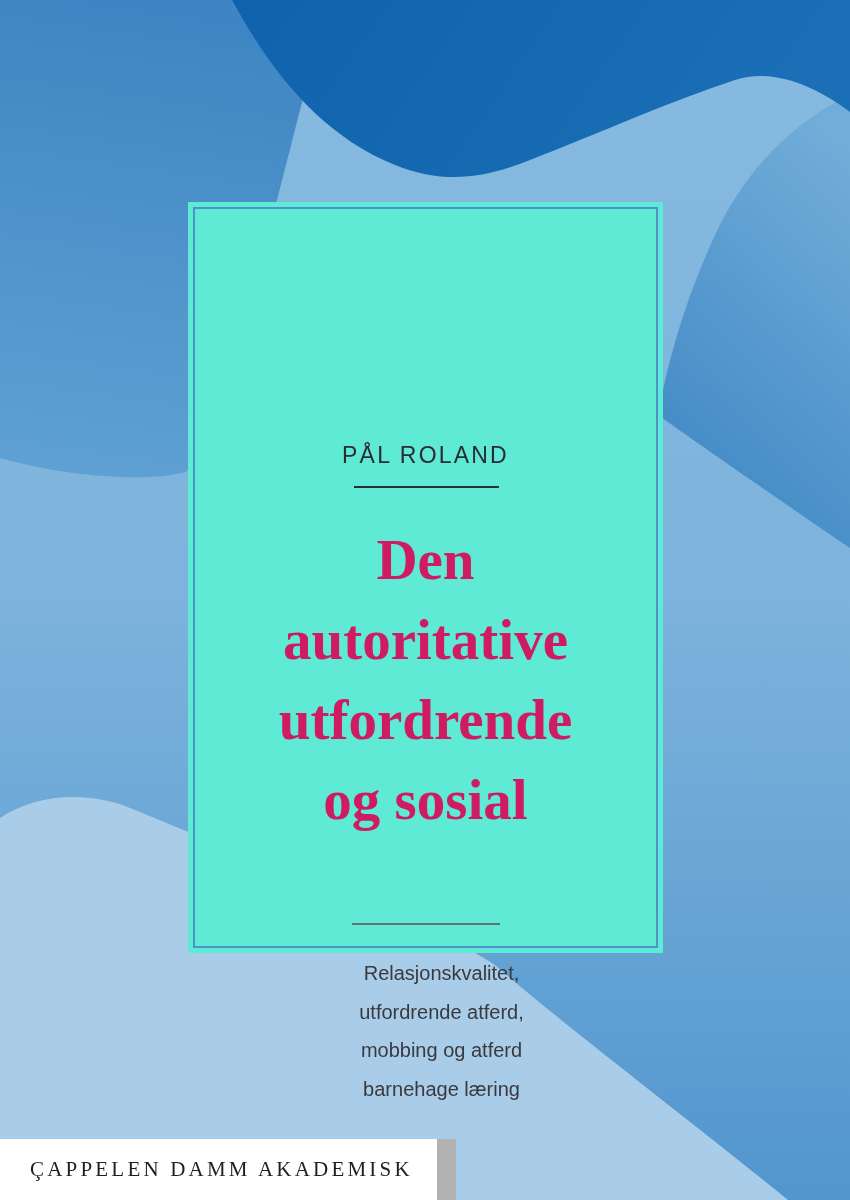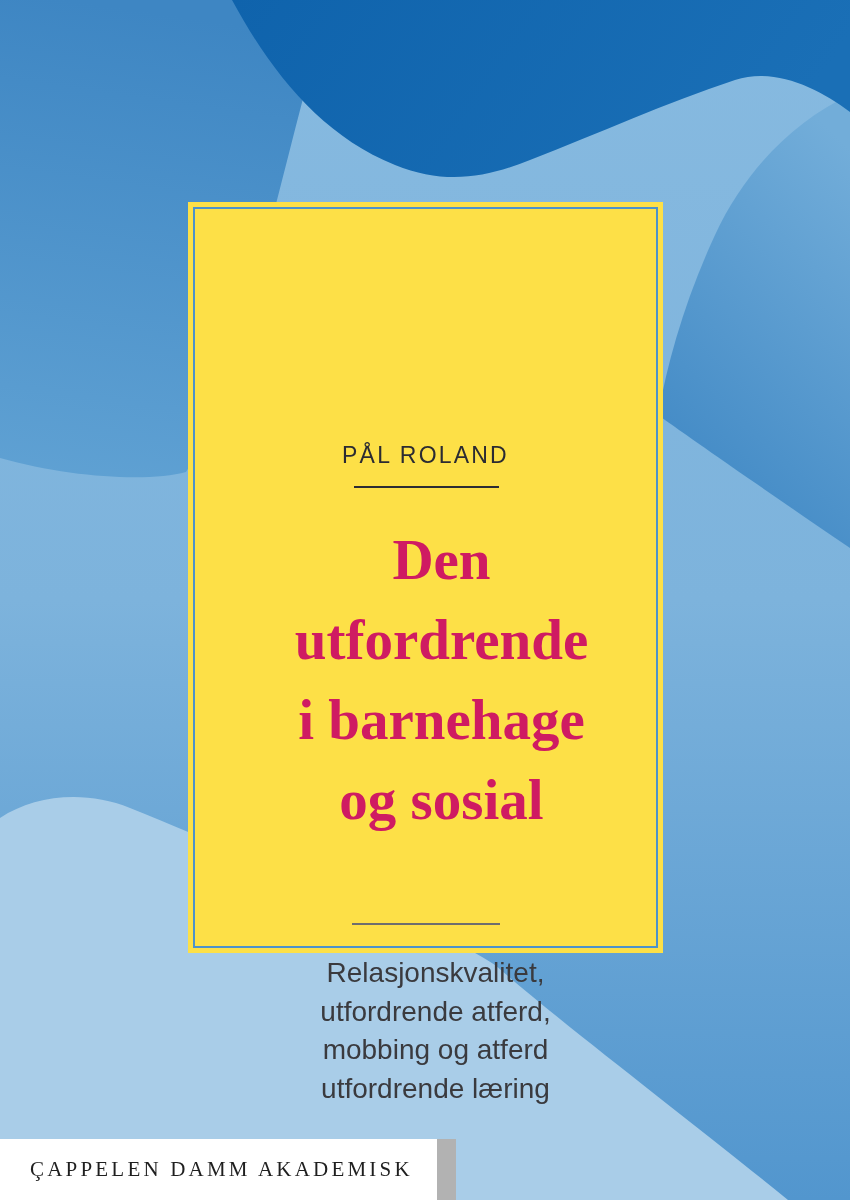--- a/index.html
+++ b/index.html
@@ -10,21 +10,21 @@
     font-family:"Liberation Sans", sans-serif;
     background:#7db3dc;
   }
   #bg{position:absolute;left:0;top:0;width:850px;height:1200px;display:block;}
 
   
   .card{
     position:absolute;
     left:188px;top:202px;
     width:475px;height:751px;
-    background:#fde047;
+    background:#5eead4;
     box-sizing:border-box;
   }
   .card-border{
     position:absolute;
     inset:5px;
     border:2px solid #4d93ca;
     pointer-events:none;
   }
   .author{
     position:absolute;
@@ -43,34 +43,33 @@
   }
   .title-block{
     position:absolute;
     left:0;top:318px;width:100%;
     text-align:center;
     font-family:"Liberation Serif", serif;
     font-weight:bold;
     font-size:57px;
     line-height:80px;
     color:#cf1b62;
-    margin-left:16px;
   }
   .rule2{
     position:absolute;
     left:50%;top:721px;
     width:148px;height:2px;
     margin-left:-74px;
     background:#6e6e6e;
   }
   .subtitle-block{
     position:absolute;
-    left:10px;top:752px;width:100%;
+    left:16px;top:752px;width:100%;
     text-align:center;
-    font-size:28px;
+    font-size:20px;
     line-height:38.5px;
     color:#3a3a3e;
   }
 
   
   .banner{
     position:absolute;
     left:0;top:1139px;
     width:437px;height:61px;
     background:#ffffff;
@@ -132,32 +131,32 @@
 
   <div class="card">
     <div class="card-border"></div>
 
     <div class="author">PÅL ROLAND</div>
 
     <div class="rule1"></div>
 
     <div class="title-block">
       <div>Den</div>
+      <div>autoritative</div>
       <div>utfordrende</div>
-      <div>i barnehage</div>
       <div>og sosial</div>
     </div>
 
     <div class="rule2"></div>
 
     <div class="subtitle-block">
       <div>Relasjonskvalitet,</div>
       <div>utfordrende atferd,</div>
       <div>mobbing og atferd</div>
-      <div>utfordrende læring</div>
+      <div>barnehage læring</div>
     </div>
   </div>
 
   <div class="banner">
     <span class="banner-text">ÇAPPELEN DAMM AKADEMISK</span>
   </div>
   <div class="banner-strip"></div>
 
 </div>
 

